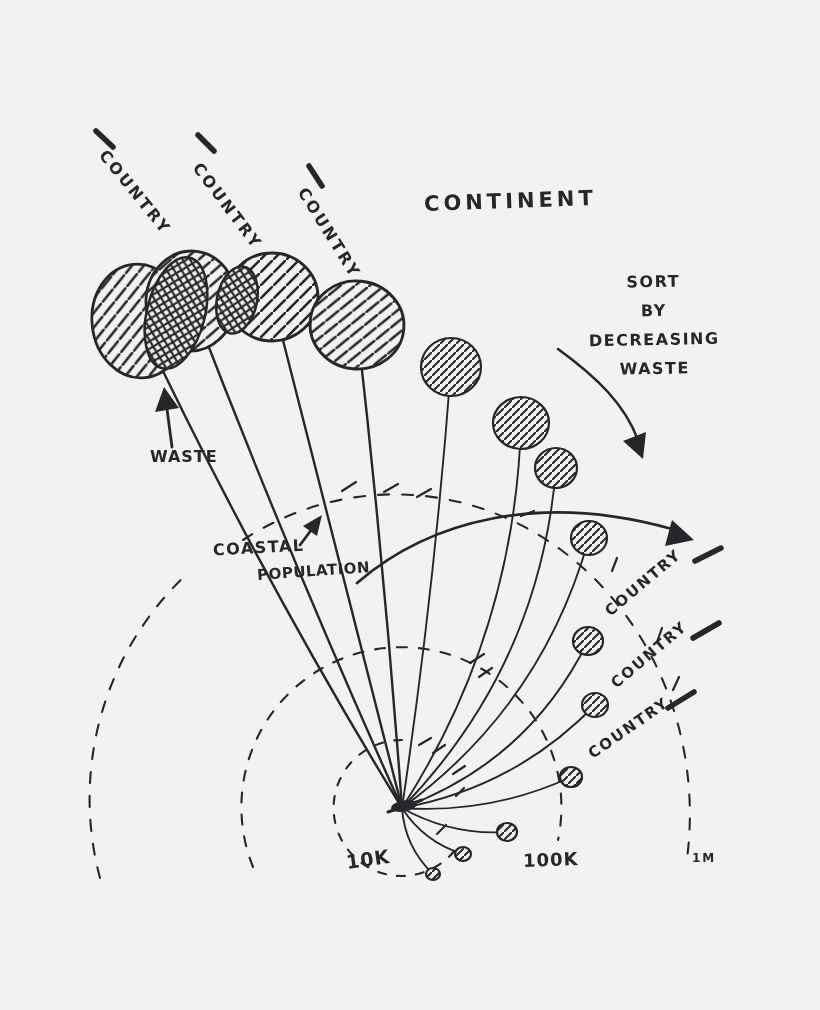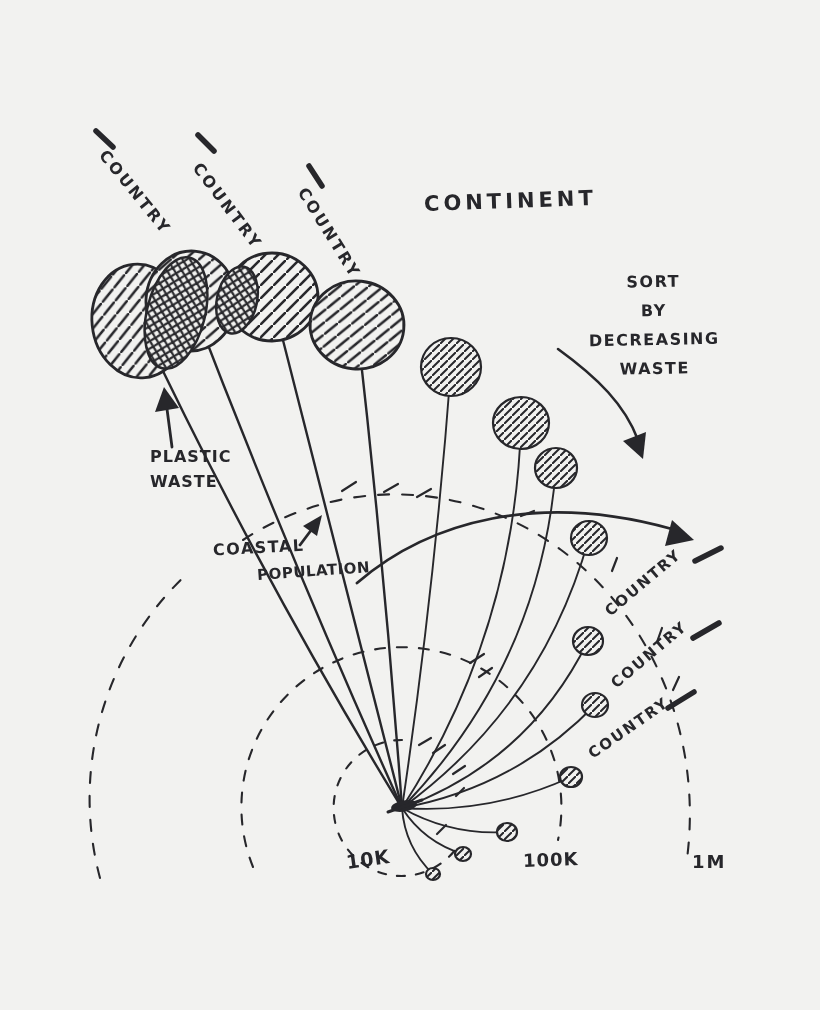--- a/index.html
+++ b/index.html
@@ -174,23 +174,22 @@
   <div class="lbl" style="left:590px;top:746px;font-size:15px;letter-spacing:2px;transform:rotate(-35deg);transform-origin:0 50%;">COUNTRY</div>
 
   <div class="lbl sort-block" style="left:588px;top:267px;width:132px;text-align:center;font-size:16px;line-height:29px;letter-spacing:1.5px;transform:rotate(-1deg);">
     <div>SORT</div>
     <div>BY</div>
     <div>DECREASING</div>
     <div>WASTE</div>
   </div>
 
   <div class="lbl" style="left:150px;top:444px;font-size:16px;line-height:25px;letter-spacing:1px;">
-    <div>PLASTIC</div>
     <div>WASTE</div>
   </div>
 
   <div class="lbl" style="left:213px;top:538px;font-size:16px;letter-spacing:1.5px;transform:rotate(-3deg);">COASTAL</div>
   <div class="lbl" style="left:257px;top:562px;font-size:15px;letter-spacing:0.5px;transform:rotate(-4deg);">POPULATION</div>
 
   <div class="lbl" style="left:346px;top:848px;font-size:19px;letter-spacing:1px;transform:rotate(-8deg);">10K</div>
   <div class="lbl" style="left:523px;top:849px;font-size:18px;letter-spacing:1px;transform:rotate(-2deg);">100K</div>
-  <div class="lbl" style="left:692px;top:851px;font-size:18px;letter-spacing:2px;">1M</div>
+  <div class="lbl" style="left:692px;top:851px;font-size:12px;letter-spacing:2px;">1M</div>
 </div>
 
 </body></html>

